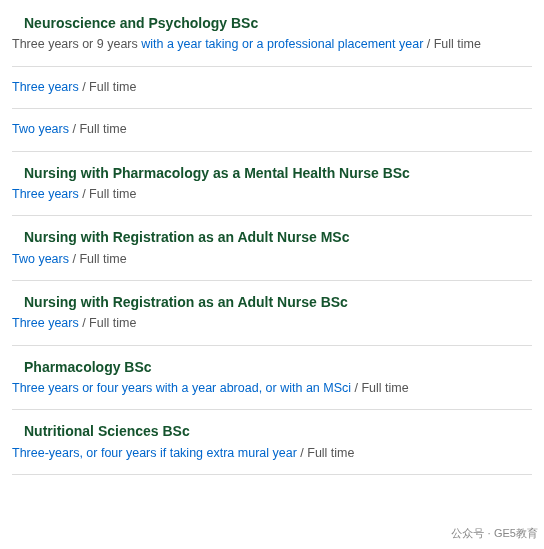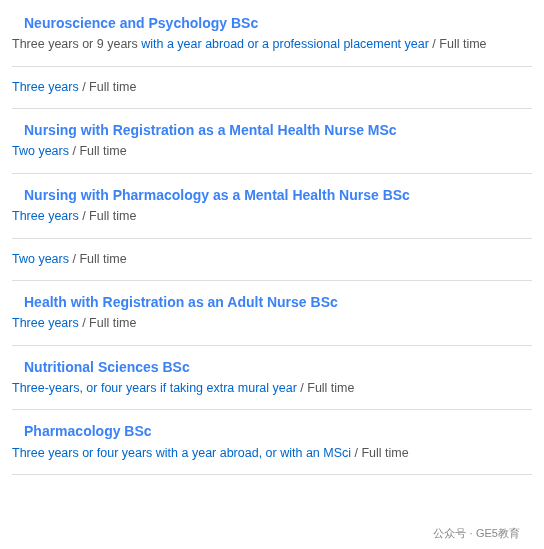--- a/index.html
+++ b/index.html
@@ -22,74 +22,74 @@
       padding: 12px 0;
       border-bottom: 1px solid #ddd;
     }
 
     .course-item:first-child {
       padding-top: 4px;
     }
 
     .course-title {
       font-weight: bold;
-      color: #3b82f6;
+      color: #14532d;
       font-size: 14px;
       margin-bottom: 4px;
       line-height: 1.3;
       padding-left: 12px;
     }
 
     .course-details {
       font-size: 12.5px;
       color: #555;
       line-height: 1.4;
     }
 
     .highlight-blue {
       color: #0066cc;
     }
 
     .watermark {
       position: fixed;
       bottom: 8px;
-      right: 24px;
+      right: 6px;
       font-size: 11px;
       color: #888;
     }
   </style>
 </head>
 <body>
 
 <div id="course-list">
     <div class="course-item">
       <div class="course-title">Neuroscience and Psychology BSc</div>
-      <div class="course-details"><span>Three years or 9 years </span><span class="highlight-blue">with a year abroad or a professional placement year</span><span> / Full time</span></div>
+      <div class="course-details"><span>Three years or 9 years </span><span class="highlight-blue">with a year taking or a professional placement year</span><span> / Full time</span></div>
     </div>
     <div class="course-item">
       <div class="course-details"><span class="highlight-blue">Three years</span><span> / Full time</span></div>
     </div>
     <div class="course-item">
-      <div class="course-title">Nursing with Registration as a Mental Health Nurse MSc</div>
       <div class="course-details"><span class="highlight-blue">Two years</span><span> / Full time</span></div>
     </div>
     <div class="course-item">
       <div class="course-title">Nursing with Pharmacology as a Mental Health Nurse BSc</div>
       <div class="course-details"><span class="highlight-blue">Three years</span><span> / Full time</span></div>
     </div>
     <div class="course-item">
+      <div class="course-title">Nursing with Registration as an Adult Nurse MSc</div>
       <div class="course-details"><span class="highlight-blue">Two years</span><span> / Full time</span></div>
     </div>
     <div class="course-item">
-      <div class="course-title">Health with Registration as an Adult Nurse BSc</div>
+      <div class="course-title">Nursing with Registration as an Adult Nurse BSc</div>
       <div class="course-details"><span class="highlight-blue">Three years</span><span> / Full time</span></div>
+    </div>
+    <div class="course-item">
+      <div class="course-title">Pharmacology BSc</div>
+      <div class="course-details"><span class="highlight-blue">Three years or four years with a year abroad, or with an MSci</span><span> / Full time</span></div>
     </div>
     <div class="course-item">
       <div class="course-title">Nutritional Sciences BSc</div>
       <div class="course-details"><span class="highlight-blue">Three-years, or four years if taking extra mural year</span><span> / Full time</span></div>
-    </div>
-    <div class="course-item">
-      <div class="course-title">Pharmacology BSc</div>
-      <div class="course-details"><span class="highlight-blue">Three years or four years with a year abroad, or with an MSci</span><span> / Full time</span></div>
     </div>
   </div>
 
 <div class="watermark">公众号 · GE5教育</div>
 
 </body></html>

